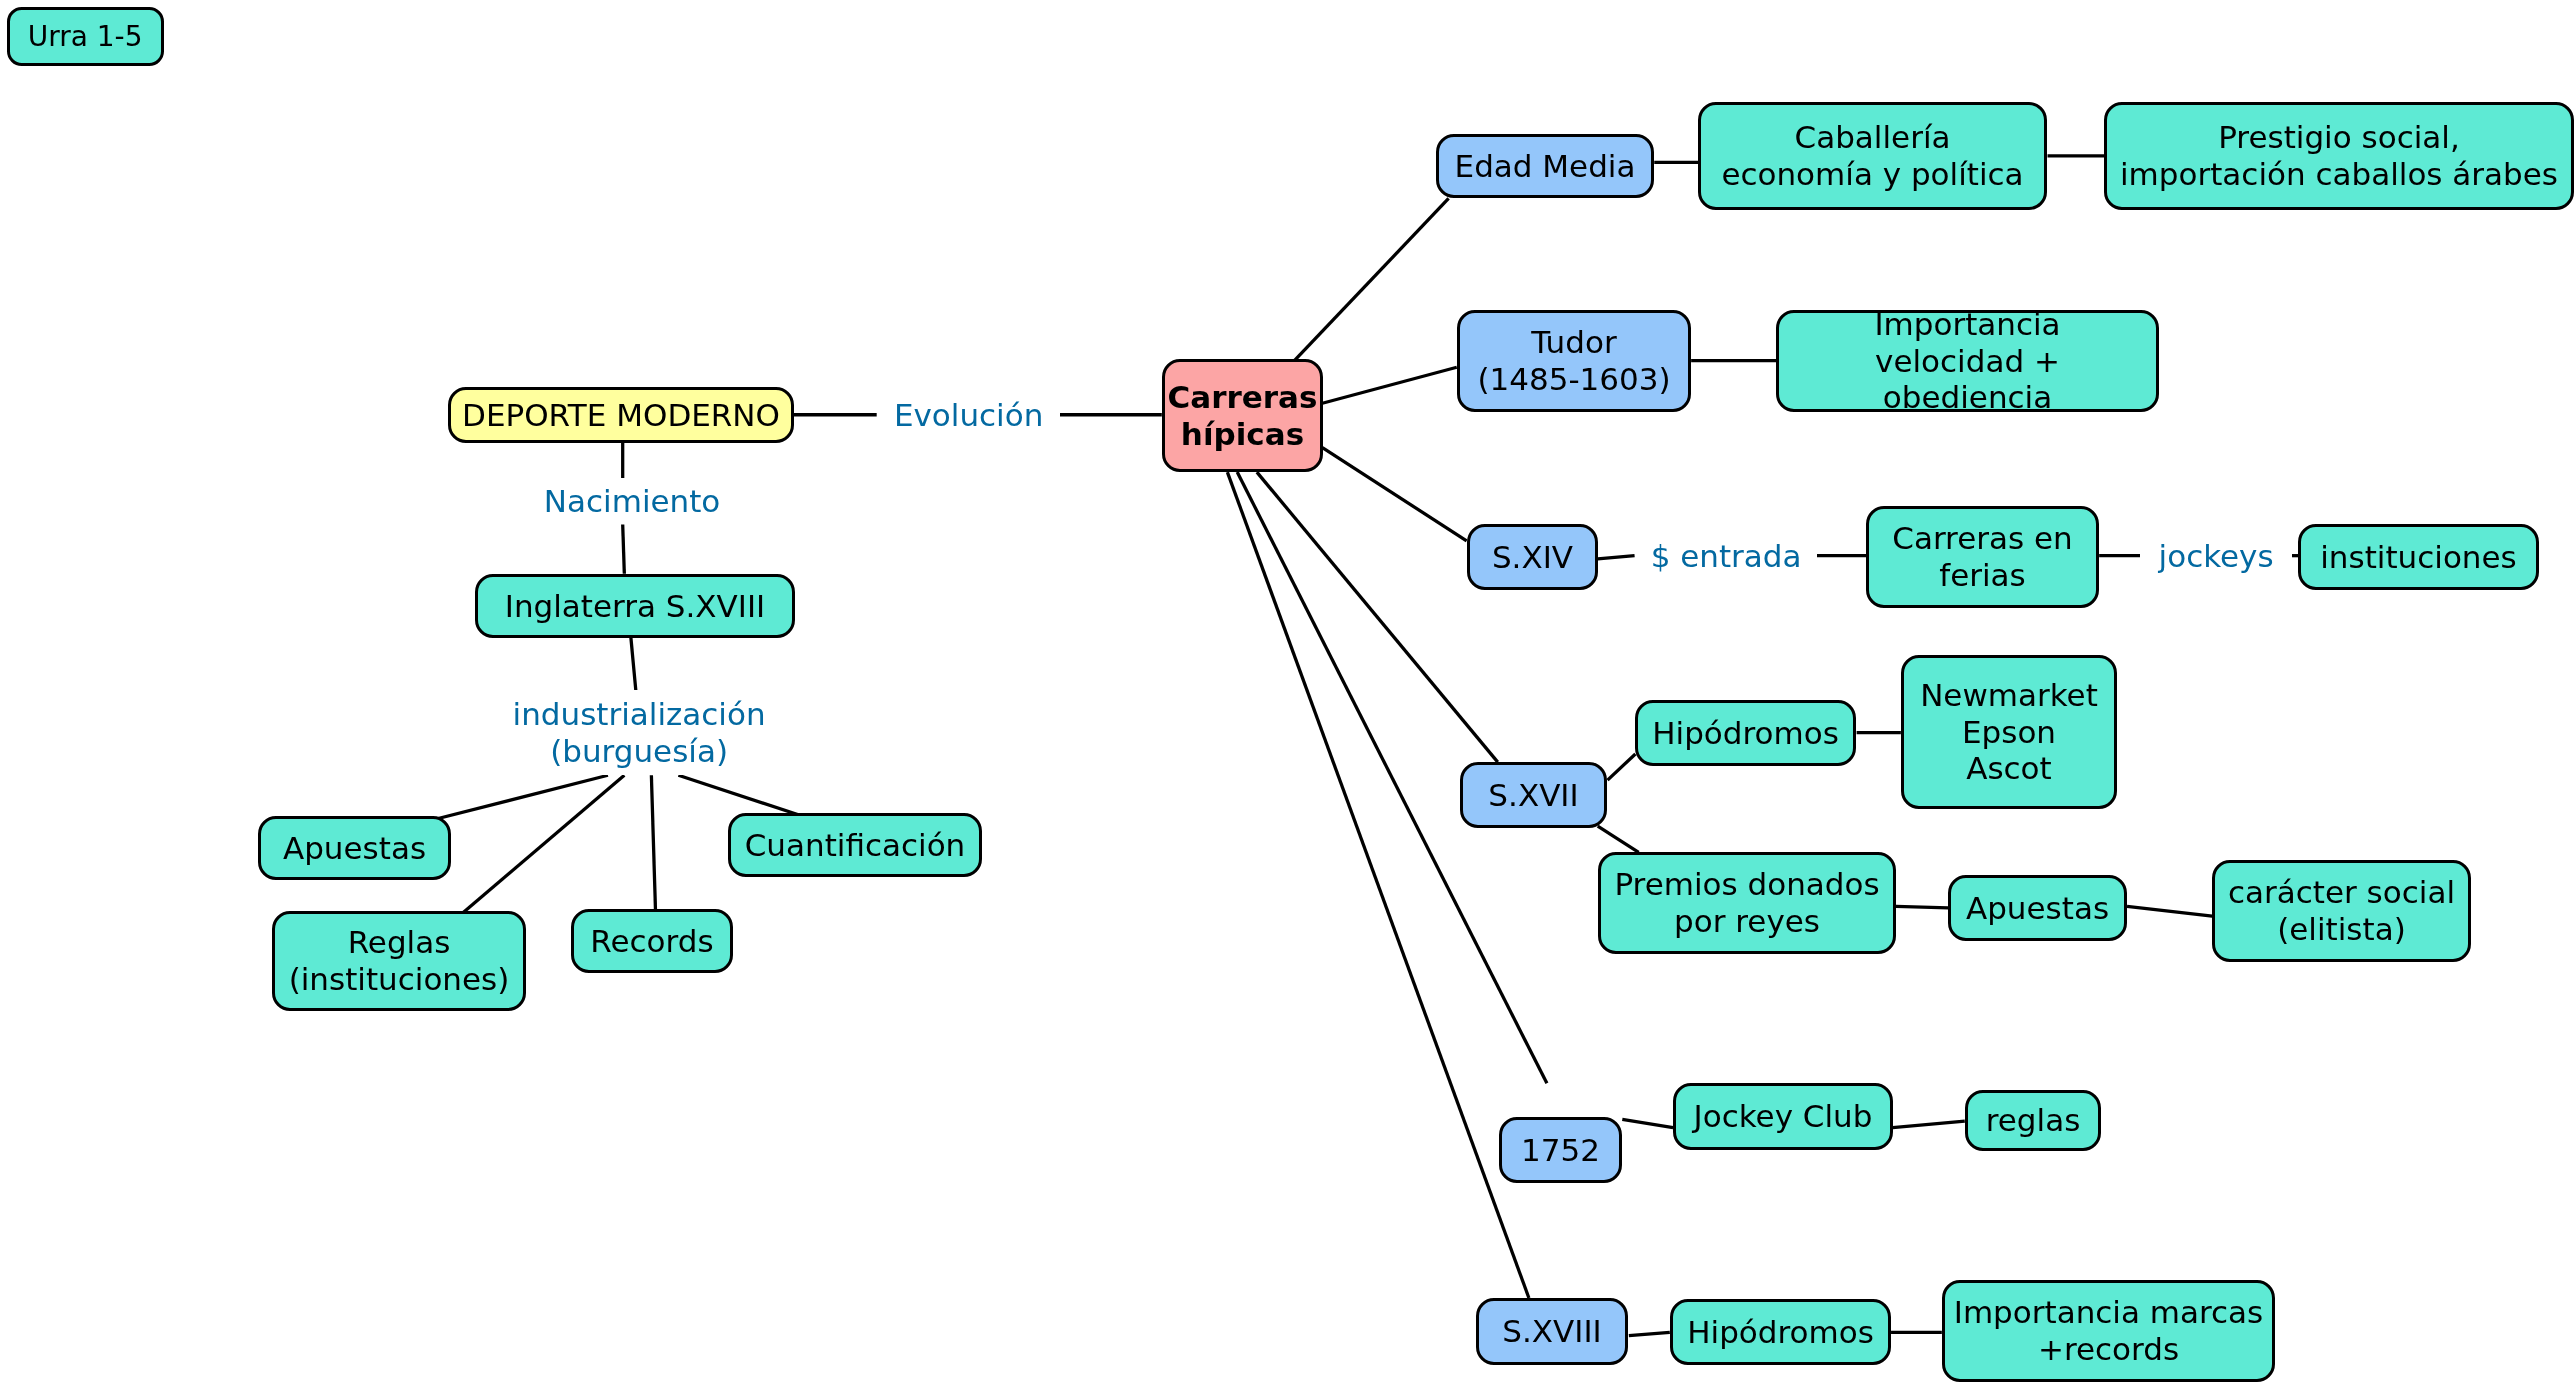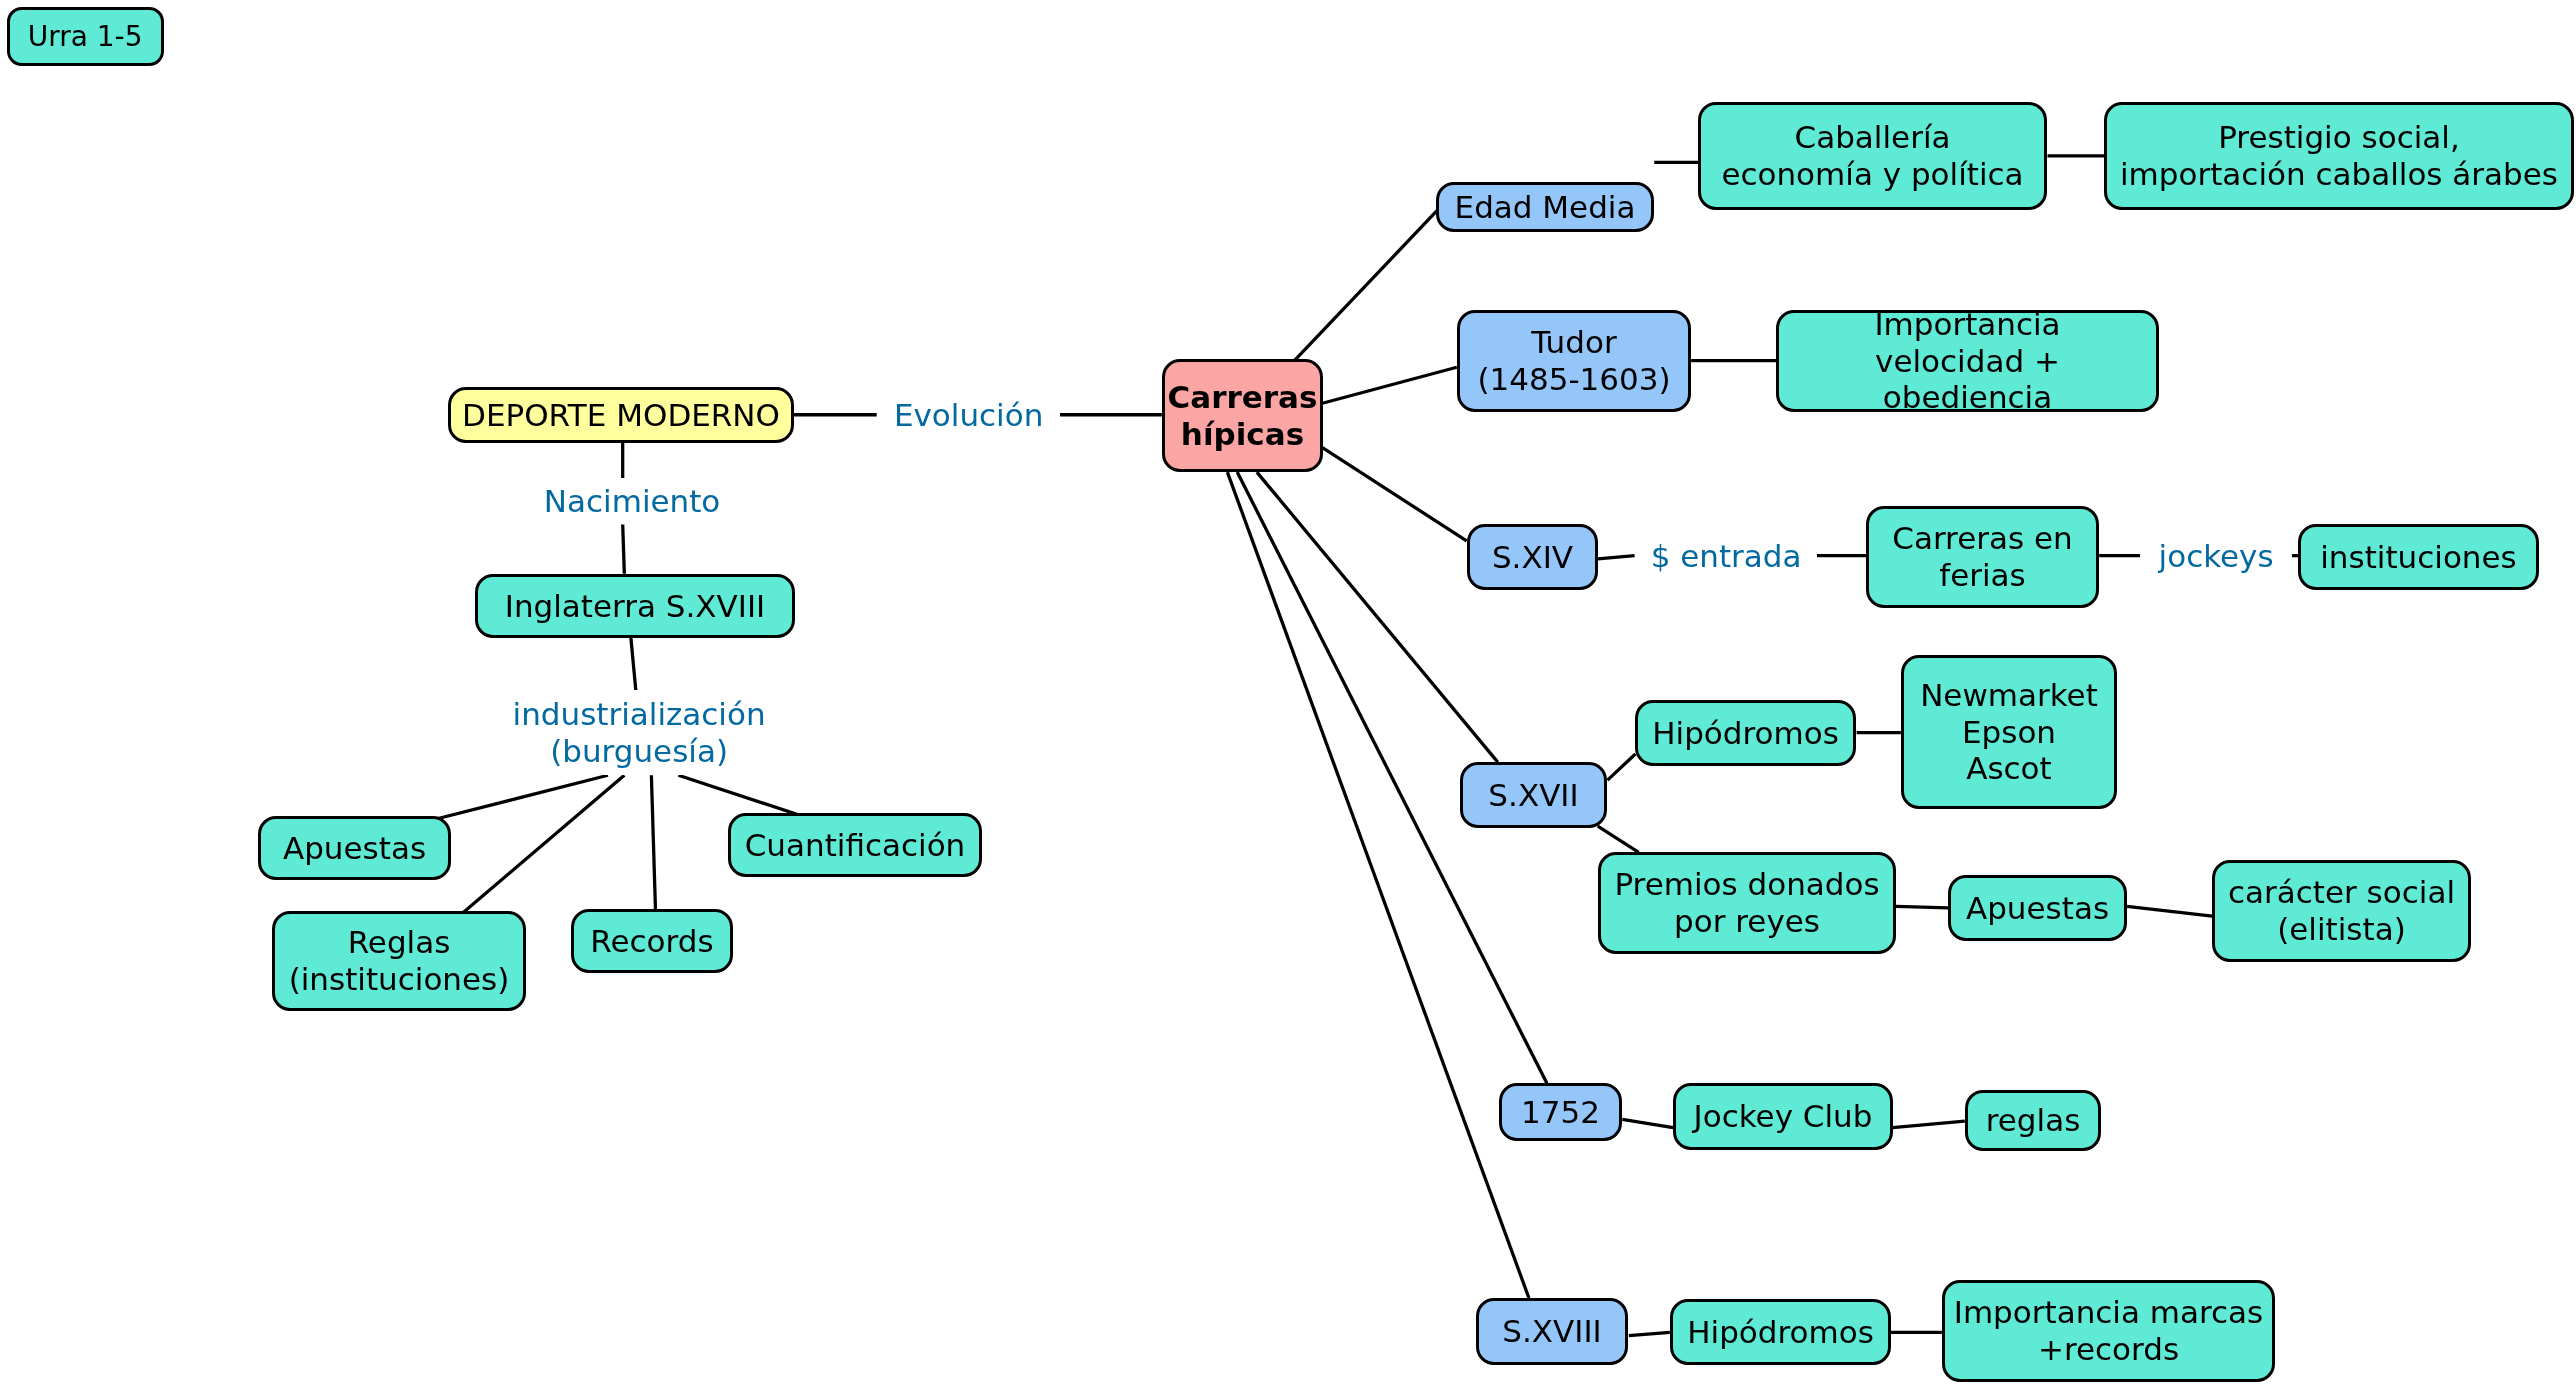--- a/index.html
+++ b/index.html
@@ -112,21 +112,21 @@
       <div class="node title" style="left: 6.6px; top: 6.6px; width: 157px; height: 59px;">Urra 1-5</div>
       <div class="node yellow" style="left: 448px; top: 387px; width: 346px; height: 56px;">DEPORTE MODERNO</div>
       <div class="node green" style="left: 1162px; top: 359px; width: 161px; height: 113px;">Carreras
 hípicas</div>
       <div class="node" style="left: 475px; top: 574px; width: 320px; height: 64px;">Inglaterra S.XVIII</div>
       <div class="node" style="left: 258px; top: 816px; width: 193px; height: 64px;">Apuestas</div>
       <div class="node" style="left: 272px; top: 911px; width: 254px; height: 100px;">Reglas
 (instituciones)</div>
       <div class="node" style="left: 571px; top: 909px; width: 162px; height: 64px;">Records</div>
       <div class="node" style="left: 728px; top: 813px; width: 254px; height: 64px;">Cuantificación</div>
-      <div class="node blue" style="left: 1436px; top: 134px; width: 218px; height: 50px; margin-top: 48px;">Edad Media</div>
+      <div class="node blue" style="left: 1436px; top: 134px; width: 218px; height: 64px;">Edad Media</div>
       <div class="node" style="left: 1698px; top: 102px; width: 349px; height: 108px;">Caballería
 economía y política</div>
       <div class="node" style="left: 2104px; top: 102px; width: 470px; height: 108px;">Prestigio social,
 importación caballos árabes</div>
       <div class="node blue" style="left: 1457px; top: 310px; width: 234px; height: 102px;">Tudor
 (1485-1603)</div>
       <div class="node" style="left: 1776px; top: 310px; width: 383px; height: 102px;">Importancia
 velocidad + obediencia</div>
       <div class="node blue" style="left: 1467px; top: 524px; width: 131px; height: 66px;">S.XIV</div>
       <div class="node" style="left: 1866px; top: 506px; width: 233px; height: 102px;">Carreras en
@@ -135,21 +135,21 @@
       <div class="node blue" style="left: 1460px; top: 762px; width: 147px; height: 66px;">S.XVII</div>
       <div class="node" style="left: 1635px; top: 700px; width: 221px; height: 66px; text-align: right;">Hipódromos</div>
       <div class="node" style="left: 1901px; top: 655px; width: 216px; height: 154px;">Newmarket
 Epson
 Ascot</div>
       <div class="node" style="left: 1598px; top: 852px; width: 298px; height: 102px;">Premios donados
 por reyes</div>
       <div class="node" style="left: 1948px; top: 875px; width: 179px; height: 66px;">Apuestas</div>
       <div class="node" style="left: 2212px; top: 860px; width: 259px; height: 102px;">carácter social
 (elitista)</div>
-      <div class="node blue" style="left: 1499px; top: 1083px; width: 123px; height: 58px;">1752</div>
+      <div class="node blue" style="left: 1499px; top: 1117px; width: 123px; height: 66px;">1752</div>
       <div class="node" style="left: 1673px; top: 1083px; width: 220px; height: 67px;">Jockey Club</div>
       <div class="node" style="left: 1965px; top: 1090px; width: 136px; height: 61px;">reglas</div>
       <div class="node blue" style="left: 1476px; top: 1298px; width: 152px; height: 67px;">S.XVIII</div>
       <div class="node" style="left: 1670px; top: 1299px; width: 221px; height: 66px;">Hipódromos</div>
       <div class="node" style="left: 1942px; top: 1280px; width: 333px; height: 102px;">Importancia marcas
 +records</div>
       <div class="edge-label" style="left: 877px; top: 392px; width: 170px; height: 46px;">Evolución</div>
       <div class="edge-label" style="left: 528px; top: 478px; width: 195px; height: 46px;">Nacimiento</div>
       <div class="edge-label" style="left: 503px; top: 690px; width: 259px; height: 85px;">industrialización
 (burguesía)</div>

